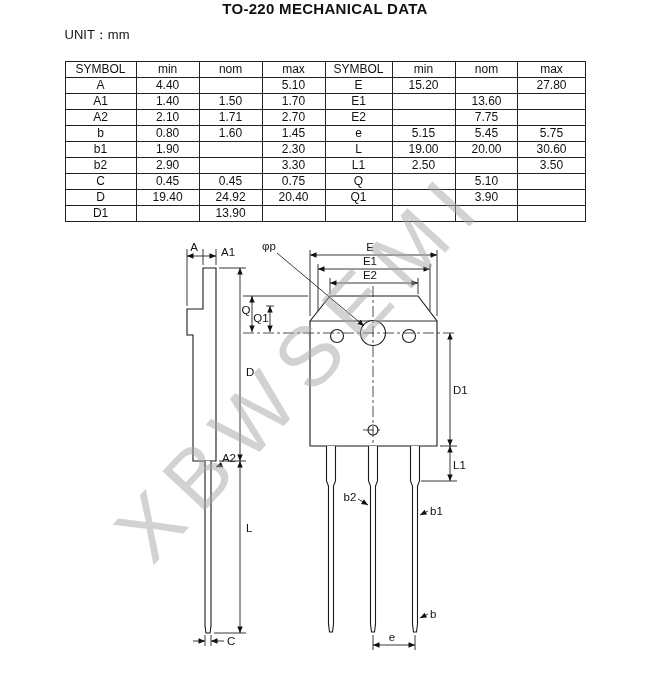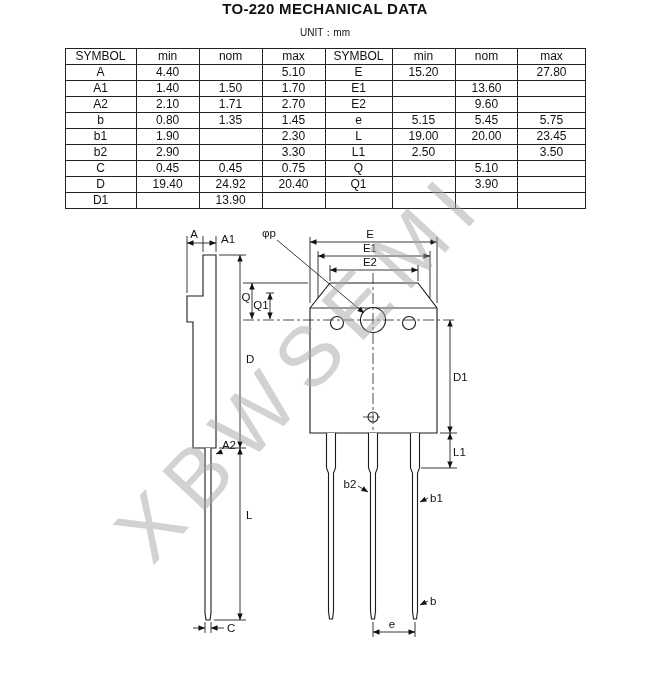--- a/index.html
+++ b/index.html
@@ -7,22 +7,22 @@
   body {
     width: 650px; height: 694px; background: #ffffff; position: relative;
     overflow: hidden; color: #111;
     font-family: "Liberation Sans", sans-serif;
   }
   .title {
     font-size: 15px; font-weight: 700; text-align: center;
     margin: 0 0 0 0; letter-spacing: .3px;
   }
   .table-wrap { width: 521px; margin: 0 auto; }
-  .unit { text-align: center; font-size: 10px; margin: 9px 0 2px 0; }
-  table { border-collapse: collapse; width: 100%; table-layout: fixed; margin-top: 8px; }
+  .unit { text-align: left; font-size: 13px; margin: 9px 0 2px 0; }
+  table { border-collapse: collapse; width: 100%; table-layout: fixed; margin-top: 17px; }
   th, td {
     border: 1px solid #222; font-size: 12px; font-weight: 400; text-align: center;
     height: 15px; line-height: 15px; padding: 0 2px; white-space: nowrap; overflow: hidden;
   }
   svg { display: block; margin-top: 14px; }
   .outline path, .outline circle { fill: #fff; stroke: #1a1a1a; stroke-width: 1.1; }
   .outline line { stroke: #1a1a1a; stroke-width: .9; }
   .dim line { stroke: #222; stroke-width: .9; }
   .cl line { stroke: #222; stroke-width: .8; stroke-dasharray: 11 3 3 3; }
   text.lbl { font-size: 11.5px; fill: #111; font-family: "Liberation Sans", sans-serif; }
@@ -85,42 +85,42 @@
           <td>13.60</td>
           <td></td>
         </tr>
         <tr>
           <td>A2</td>
           <td>2.10</td>
           <td>1.71</td>
           <td>2.70</td>
           <td>E2</td>
           <td></td>
-          <td>9.60</td>
+          <td>7.75</td>
           <td></td>
         </tr>
         <tr>
           <td>b</td>
           <td>0.80</td>
-          <td>1.35</td>
+          <td>1.60</td>
           <td>1.45</td>
           <td>e</td>
           <td>5.15</td>
           <td>5.45</td>
           <td>5.75</td>
         </tr>
         <tr>
           <td>b1</td>
           <td>1.90</td>
           <td></td>
           <td>2.30</td>
           <td>L</td>
           <td>19.00</td>
           <td>20.00</td>
-          <td>23.45</td>
+          <td>30.60</td>
         </tr>
         <tr>
           <td>b2</td>
           <td>2.90</td>
           <td></td>
           <td>3.30</td>
           <td>L1</td>
           <td>2.50</td>
           <td></td>
           <td>3.50</td>

